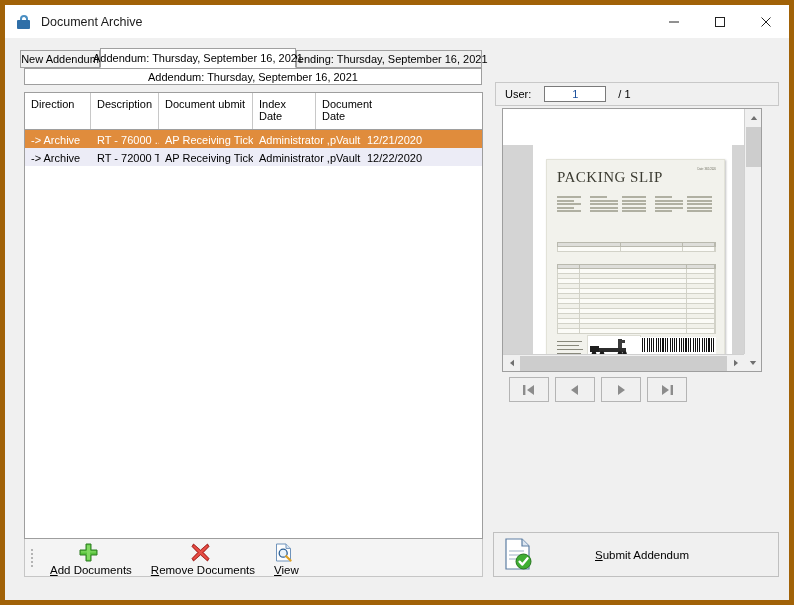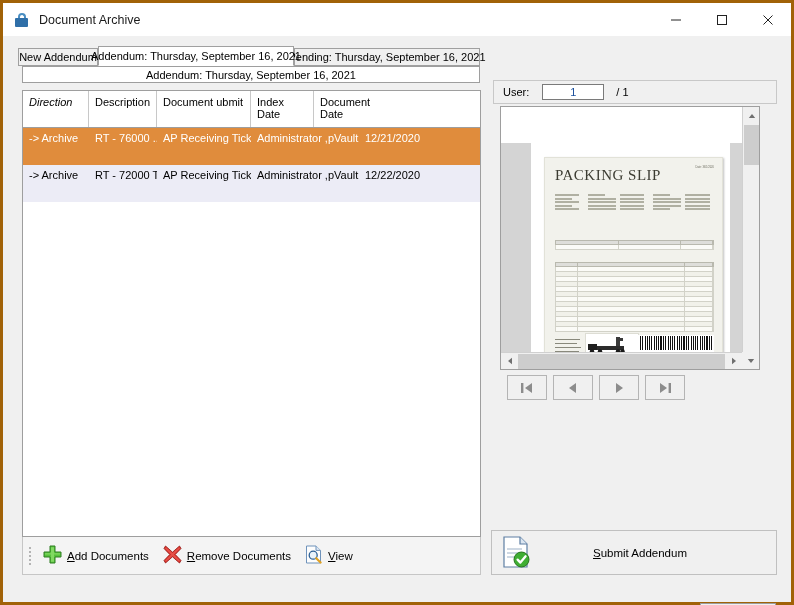--- a/index.html
+++ b/index.html
@@ -6,21 +6,21 @@
   body{
     width:794px;height:605px;
     background:#ffffff;
     font-family:"Liberation Sans", sans-serif;
     font-size:11px;
     color:#000;
     overflow:hidden;
   }
   .window{
     position:absolute;left:0;top:0;width:794px;height:605px;
-    border:3px solid #a16207;
+    border:5px solid #a16207;
     box-sizing:border-box;
     background:#0f172a;
     display:flex;flex-direction:column;
   }
   
   .titlebar{
     height:33px;background:#ffffff;
     display:flex;align-items:center;
     flex:0 0 auto;
   }
@@ -89,21 +89,21 @@
     background:#ffffff;
   }
   .gh{
     border-right:1px solid #c8c8c8;
     box-sizing:border-box;
     padding:5px 0 0 6px;
     font-size:11px;color:#000;line-height:12px;
     white-space:pre-line;
   }
   .gh:last-child{border-right:none;}
-  .grow{display:flex;height:37px;align-items:stretch;}
+  .grow{display:flex;height:18px;align-items:stretch;}
   .grow.sel{background:#e08c3c;color:#ffffff;}
   .grow.alt{background:#ececf6;}
   .gc{
     box-sizing:border-box;
     padding:4px 0 0 6px;
     font-size:11px;
     overflow:hidden;white-space:nowrap;
   }
   .grow.sel .gc{color:#ffffff;}
   
@@ -113,21 +113,21 @@
     box-sizing:border-box;
     display:flex;align-items:center;
   }
   .grip{
     width:8px;height:22px;margin-left:3px;margin-right:2px;
     display:flex;flex-direction:column;justify-content:center;align-items:center;gap:2px;
   }
   .grip i{display:block;width:2px;height:2px;background:#b4b4b4;}
   .tbtn{
     display:flex;align-items:center;height:30px;padding:0 7px;
-    font-size:11.5px;color:#000;cursor:default;
+    font-size:11.5px;color:#000;cursor:default;flex-direction:column;
   }
   .tbtn .lbl{margin-left:5px;}
   .tbtn u{text-decoration:underline;}
   .ico{flex:0 0 auto;display:block;}
   
   .pagebar{
     position:absolute;left:490px;top:44px;width:284px;height:24px;
     border:1px solid #c8c8c8;background:#f0f0f0;box-sizing:border-box;
     display:flex;align-items:center;
   }
@@ -265,21 +265,21 @@
     <div class="tabstrip">
       <div class="tab" style="left:0px;width:80px;">New Addendum</div>
       <div class="tab active" style="left:80px;width:196px;">Addendum: Thursday, September 16, 2021</div>
       <div class="tab" style="left:276px;width:186px;">Pending: Thursday, September 16, 2021</div>
     </div>
 
     <div class="headerband">Addendum: Thursday, September 16, 2021</div>
 
     <div class="gridbox">
       <div class="grid-head">
-        <div class="gh" style="width:66px;font-style:italic;">Direction</div>
+        <div class="gh" style="width:66px;">Direction</div>
         <div class="gh" style="width:68px;">Description</div>
         <div class="gh" style="width:94px;">Document ubmit</div>
         <div class="gh" style="width:63px;">Index
 Date</div>
         <div class="gh" style="width:58px;">Document
 Date</div>
       </div>
 
       <div class="grow sel">
         <div class="gc" style="width:66px;">-&gt; Archive</div>

